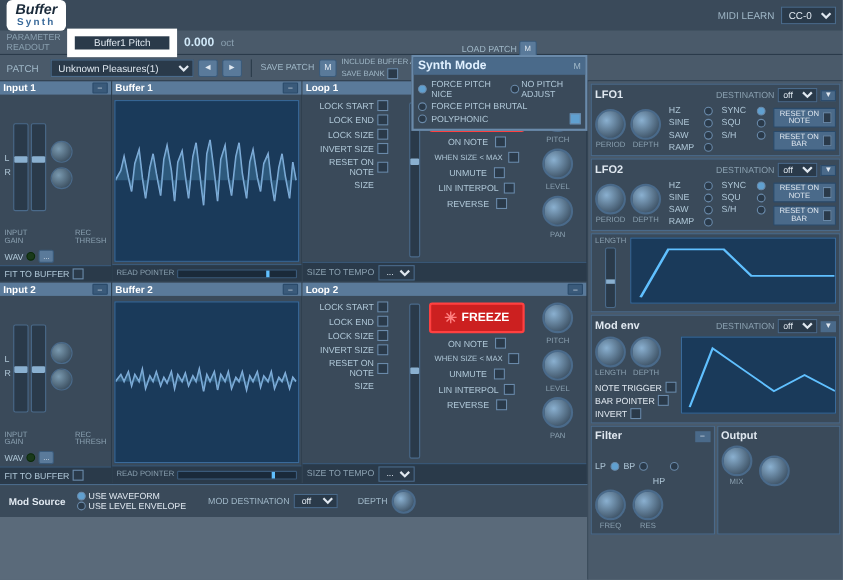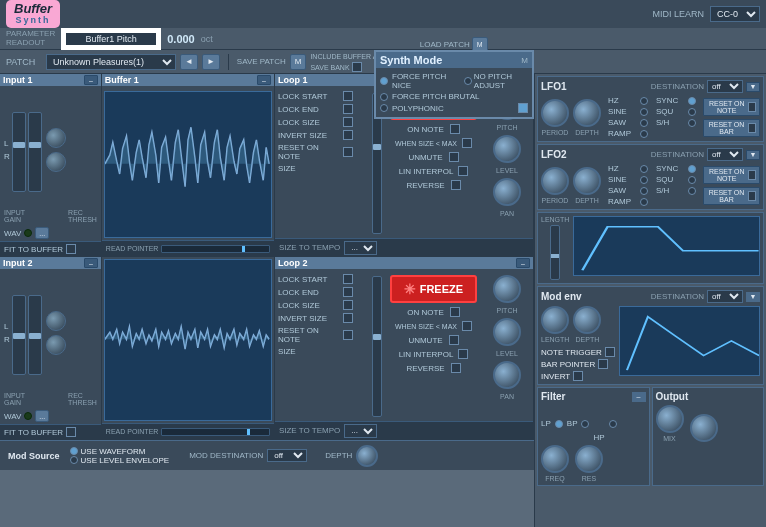--- a/index.html
+++ b/index.html
@@ -67,21 +67,21 @@
       overflow: hidden;
     }
     .waveform-svg { width: 100%; height: 100%; }
     .loop-row {
       display: flex;
       align-items: center;
       gap: 3px;
       font-size: 8px;
       color: #b0c8d8;
     }
-    .loop-row-label { width: 62px; text-align: left; font-size: 8px; }
+    .loop-row-label { width: 62px; text-align: right; font-size: 8px; }
 
     .freeze-btn {
       background: #cc2020;
       border: 2px solid #ff4040;
       color: #fff;
       font-size: 11px;
       font-weight: bold;
       padding: 4px 12px;
       cursor: pointer;
       border-radius: 3px;
@@ -278,34 +278,34 @@
       font-size: 8px;
       color: #b0c8d8;
     }
   </style>
 </head>
 <body>
 
 <div class="app-container">
 
   <div class="header-row">
-    <div style="background:#f9a8d4;border-radius:5px;padding:2px 8px;font-size:13px;font-weight:bold;color:#1a2a3a;font-style:italic;display:flex;flex-direction:column;align-items:center;line-height:1.1;margin-right:4px;">
+    <div style="background:#ffffff;border-radius:5px;padding:2px 8px;font-size:13px;font-weight:bold;color:#1a2a3a;font-style:italic;display:flex;flex-direction:column;align-items:center;line-height:1.1;margin-right:4px;">
       <span style="font-size:13px;font-style:italic;color:#1a2a3a;font-weight:900;">Buffer</span>
       <span style="font-size:9px;font-style:normal;color:#3a6a9a;font-weight:bold;letter-spacing:2px;">Synth</span>
     </div>
     <div style="flex:1"></div>
     <span style="font-size:9px;color:#a0b8c8;">MIDI LEARN</span>
     <select style="background:#2a3a4a;border:1px solid #4a6a8a;color:#e0e8f0;font-size:9px;padding:1px 2px;width:50px;">
       <option>CC-0</option>
     </select>
   </div>
 
   <div class="param-readout-row">
     <span style="font-size:8px;color:#8aa0b0;line-height:1.1;">PARAMETER<br>READOUT</span>
-    <div style="background:#2a3a4a;border:5px solid #ffffff;padding:1px 8px;font-size:9px;min-width:100px;text-align:center;">Buffer1 Pitch</div>
+    <div style="background:#2a3a4a;border:7px solid #ffffff;padding:1px 8px;font-size:9px;min-width:100px;text-align:center;">Buffer1 Pitch</div>
     <span style="font-size:11px;font-weight:bold;color:#d0e8f8;">0.000</span>
     <span style="font-size:9px;color:#8aa0b0;">oct</span>
   </div>
 
   <div class="patch-row">
     <span style="font-size:9px;color:#a0b8c8;width:36px;">PATCH</span>
     <select style="background:#2a3a4a;border:1px solid #4a6a8a;color:#e0e8f0;font-size:9px;padding:1px 2px;width:130px;">
       <option>Unknown Pleasures(1)</option>
     </select>
     <button class="small-btn">◄</button>
@@ -569,20 +569,24 @@
             <div class="led-indicator"></div>
             <button class="small-btn" style="font-size:7px;padding:0 3px;height:12px;">...</button>
           </div>
           <div style="background:#2a3a4a;border-top:1px solid #3a5a7a;padding:2px 4px;display:flex;align-items:center;gap:3px;">
             <span style="font-size:8px;color:#b0c8d8;">FIT TO BUFFER</span>
             <div class="checkbox"></div>
           </div>
         </div>
 
         <div style="width:175px;background:#3a4a5a;border-right:1px solid #2a3a4a;display:flex;flex-direction:column;">
+          <div class="panel-header">
+            <span style="font-size:9px;font-weight:bold;color:#fff;">Buffer 2</span>
+            <button class="mini-btn">–</button>
+          </div>
           <div class="waveform-display" style="flex:1;margin:2px;">
             <svg class="waveform-svg" viewBox="0 0 170 115" preserveAspectRatio="none">
               <rect width="170" height="115" fill="#1a3a5a"></rect>
               <polyline points="0,57 5,52 8,57 12,50 15,60 18,52 22,57 25,48 28,62 32,53 35,57 38,50 42,60 45,54 48,58 52,50 55,62 58,52 62,57 65,51 68,60 72,53 75,57 78,48 82,64 85,52 88,57 92,50 95,63 98,52 102,57 105,50 108,62 112,54 115,57 118,50 122,63 125,53 128,57 132,50 135,61 138,53 142,57 145,50 148,62 152,54 155,57 158,51 162,62 165,54 168,57" fill="none" stroke="#a0d0ff" stroke-width="1.5" opacity="0.8"></polyline>
               <path d="M0,57 5,52 8,57 12,50 15,60 18,52 22,57 25,48 28,62 32,53 35,57 38,50 42,60 45,54 48,58 52,50 55,62 58,52 62,57 65,51 68,60 72,53 75,57 78,48 82,64 85,52 88,57 92,50 95,63 98,52 102,57 105,50 108,62 112,54 115,57 118,50 122,63 125,53 128,57 132,50 135,61 138,53 142,57 145,50 148,62 152,54 155,57 158,51 162,62 165,54 168,57 168,57 0,57 Z" fill="#4a8ab0" opacity="0.4"></path>
             </svg>
           </div>
           <div style="background:#2a3a4a;border-top:1px solid #3a5a7a;height:16px;display:flex;align-items:center;padding:0 4px;gap:3px;">
             <span style="font-size:7px;color:#8aa0b0;">READ
 POINTER</span>

